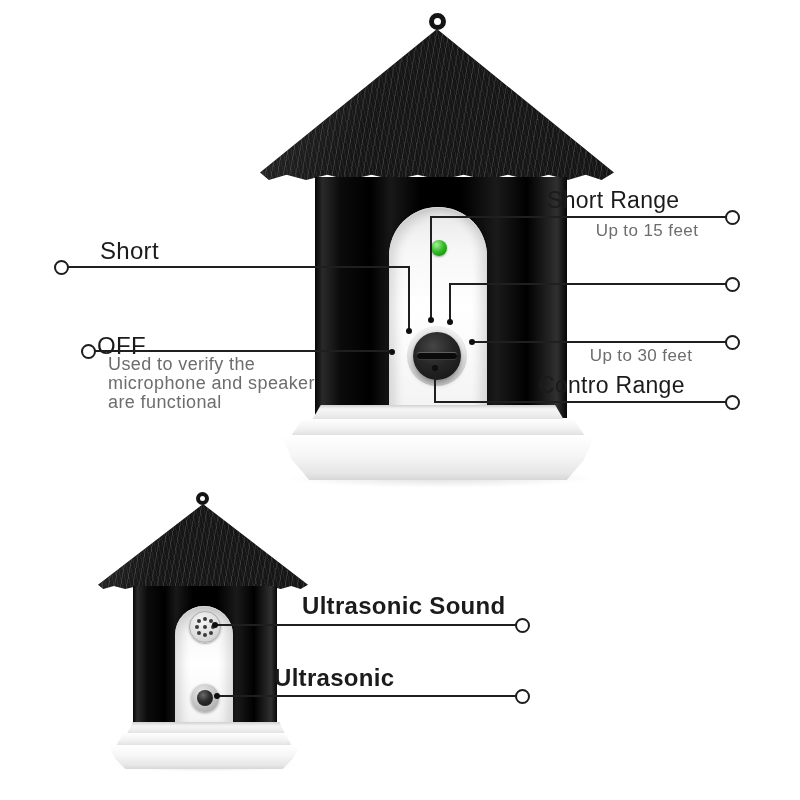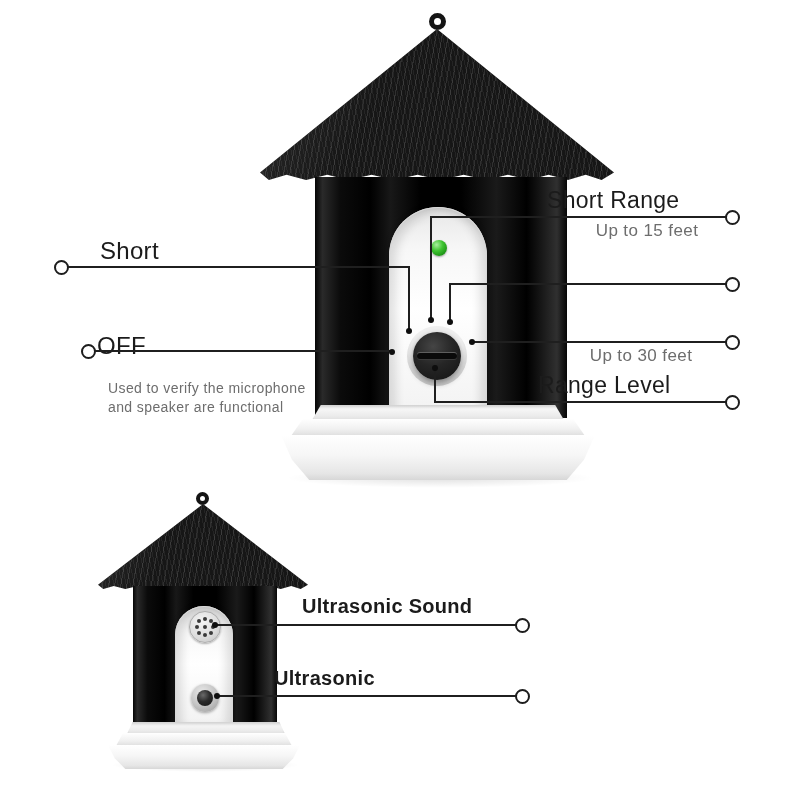--- a/index.html
+++ b/index.html
@@ -8,26 +8,26 @@
     font-family:"Liberation Sans", sans-serif;
   }
   .abs{position:absolute;}
 
   
   .callout-title{
     color:#1b1b1b;font-size:23px;line-height:24px;text-align:left;
     letter-spacing:.3px;white-space:nowrap;
   }
   .callout-title.big{font-size:24px;}
-  .callout-title.bold{font-weight:bold;font-size:20px;}
+  .callout-title.bold{font-weight:bold;font-size:24px;}
   .callout-desc{
     color:#6d6d6d;font-size:17px;line-height:19px;text-align:center;
     letter-spacing:.4px;white-space:nowrap;
   }
-  .callout-desc.wrap{white-space:normal;text-align:left;font-size:14px;margin-top:24px;}
+  .callout-desc.wrap{white-space:normal;text-align:left;font-size:18px;}
 
   
   .hline{height:2px;background:#1f1f1f;}
   .vline{width:2px;background:#1f1f1f;}
   .endpoint{
     width:15px;height:15px;border:2px solid #1d1d1d;border-radius:50%;
     background:#ffffff;box-sizing:border-box;
   }
   .dot{width:6px;height:6px;border-radius:50%;background:#0e0e0e;}
 
@@ -166,21 +166,21 @@
   <div class="abs hline" style="left:450px;top:283px;width:276px;"></div>
   <div class="abs vline" style="left:449px;top:283px;height:39px;"></div>
   <div class="abs dot" style="left:447px;top:319px;"></div>
   <div class="abs endpoint" style="left:725px;top:277px;"></div>
 
   <div class="abs hline" style="left:472px;top:341px;width:254px;"></div>
   <div class="abs dot" style="left:469px;top:339px;"></div>
   <div class="abs endpoint" style="left:725px;top:335px;"></div>
   <div class="abs callout-desc" style="left:541px;top:346px;width:200px;">Up to 30 feet</div>
 
-  <div class="abs callout-title" style="left:538px;top:373px;width:200px;">Range Level</div>
+  <div class="abs callout-title" style="left:538px;top:373px;width:200px;">Contro Range</div>
   <div class="abs hline" style="left:435px;top:401px;width:291px;"></div>
   <div class="abs vline" style="left:434px;top:368px;height:35px;"></div>
   <div class="abs dot" style="left:432px;top:365px;"></div>
   <div class="abs endpoint" style="left:725px;top:395px;"></div>
 
   <div class="abs callout-title bold" style="left:302px;top:594px;width:200px;">Ultrasonic Sound</div>
   <div class="abs hline" style="left:215px;top:624px;width:301px;"></div>
   <div class="abs dot" style="left:212px;top:622px;"></div>
   <div class="abs endpoint" style="left:515px;top:618px;"></div>
 

